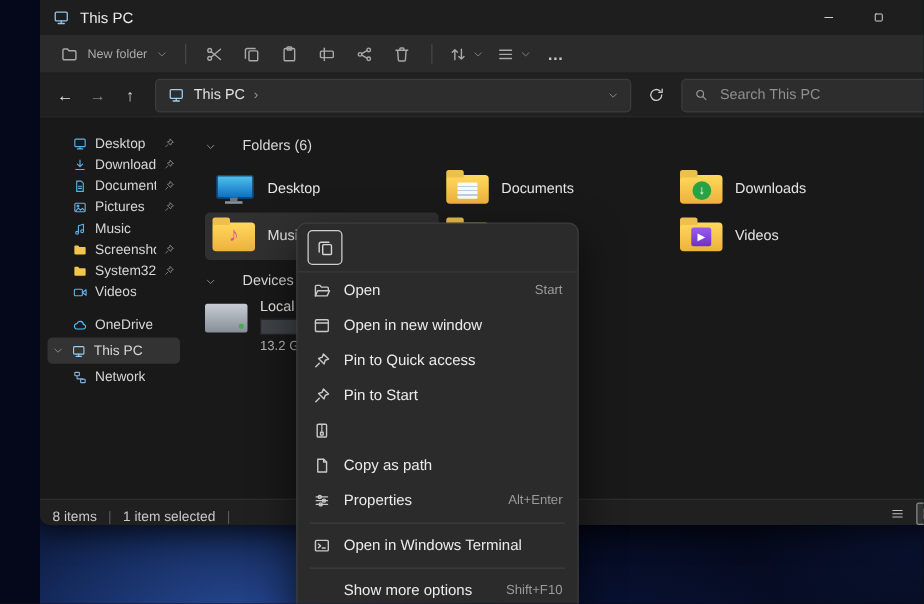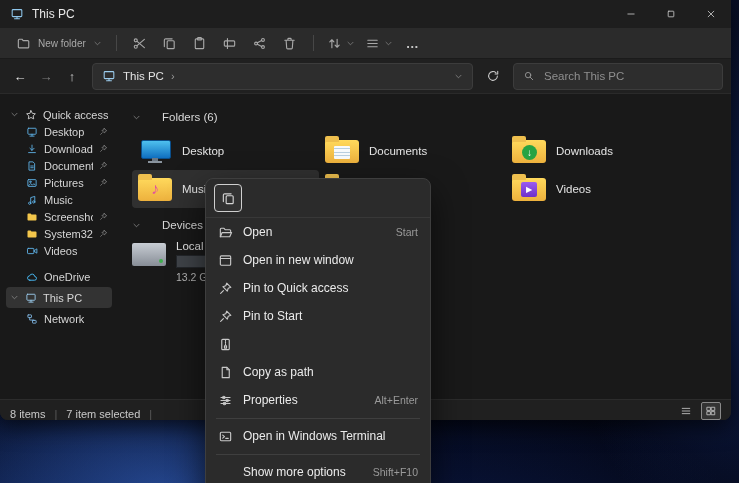--- a/index.html
+++ b/index.html
@@ -9,20 +9,21 @@
   }
   
   .desktop{
     position:absolute;inset:0;overflow:hidden;
     background:
       radial-gradient(ellipse 320px 200px at 22% 102%, rgba(58,110,214,.55), transparent 70%),
       radial-gradient(ellipse 520px 320px at 2% 118%, rgba(30,70,160,.5), transparent 72%),
       radial-gradient(ellipse 260px 420px at 101% 55%, rgba(28,62,150,.45), transparent 70%),
       radial-gradient(ellipse 420px 220px at 60% 115%, rgba(16,40,110,.55), transparent 75%),
       linear-gradient(180deg,#070c1f,#040716);
+    margin-left: 32px;
   }
   
   .window{
     position:absolute;left:0;top:0;width:731px;height:420px;background:#202020;
     border-radius:0 0 8px 8px;overflow:hidden;display:flex;flex-direction:column;
     box-shadow:0 6px 22px rgba(0,0,0,.65);
   }
   
   .oic{stroke:currentColor;fill:none;stroke-width:1.2;stroke-linecap:round;stroke-linejoin:round;display:block;flex:none}
   .w9{width:9px;height:9px}.w10{width:10px;height:10px}.w12{width:12px;height:12px}
@@ -377,29 +378,20 @@
             <use href="#i-search"></use>
           </svg>
         <input type="text" placeholder="Search This PC" style="">
       </div>
     </div>
 
     <div class="content">
 
       <div class="sidebar">
         <div class="side-item">
-          <svg class="oic w9 side-chev">
-              <use href="#i-chev"></use>
-            </svg>
-          <svg class="oic w12 c-star">
-              <use href="#i-star"></use>
-            </svg>
-          <span class="slabel">Quick access</span>
-        </div>
-        <div class="side-item">
           <span class="chev-sp"></span>
           <svg class="oic w12 c-blue">
               <use href="#i-pc"></use>
             </svg>
           <span class="slabel">Desktop</span>
           <svg class="oic w9 spin">
               <use href="#i-pin"></use>
             </svg>
         </div>
         <div class="side-item">
@@ -560,21 +552,21 @@
             <span class="drive-bar"><span class="drive-fill" style="width: 67%;"></span></span>
             <span class="drive-free">13.2 GB free</span>
           </span>
         </div>
       </div>
     </div>
 
     <div class="statusbar">
       <span>8 items</span>
       <span class="sb-div">|</span>
-      <span>7 item selected</span>
+      <span>1 item selected</span>
       <span class="sb-div">|</span>
       <span class="sb-right">
         <span class="sb-btn">
             <svg class="oic w12">
               <use href="#i-viewlist"></use>
             </svg>
           </span>
         <span class="sb-btn active">
             <svg class="oic w12">
               <use href="#i-grid"></use>

